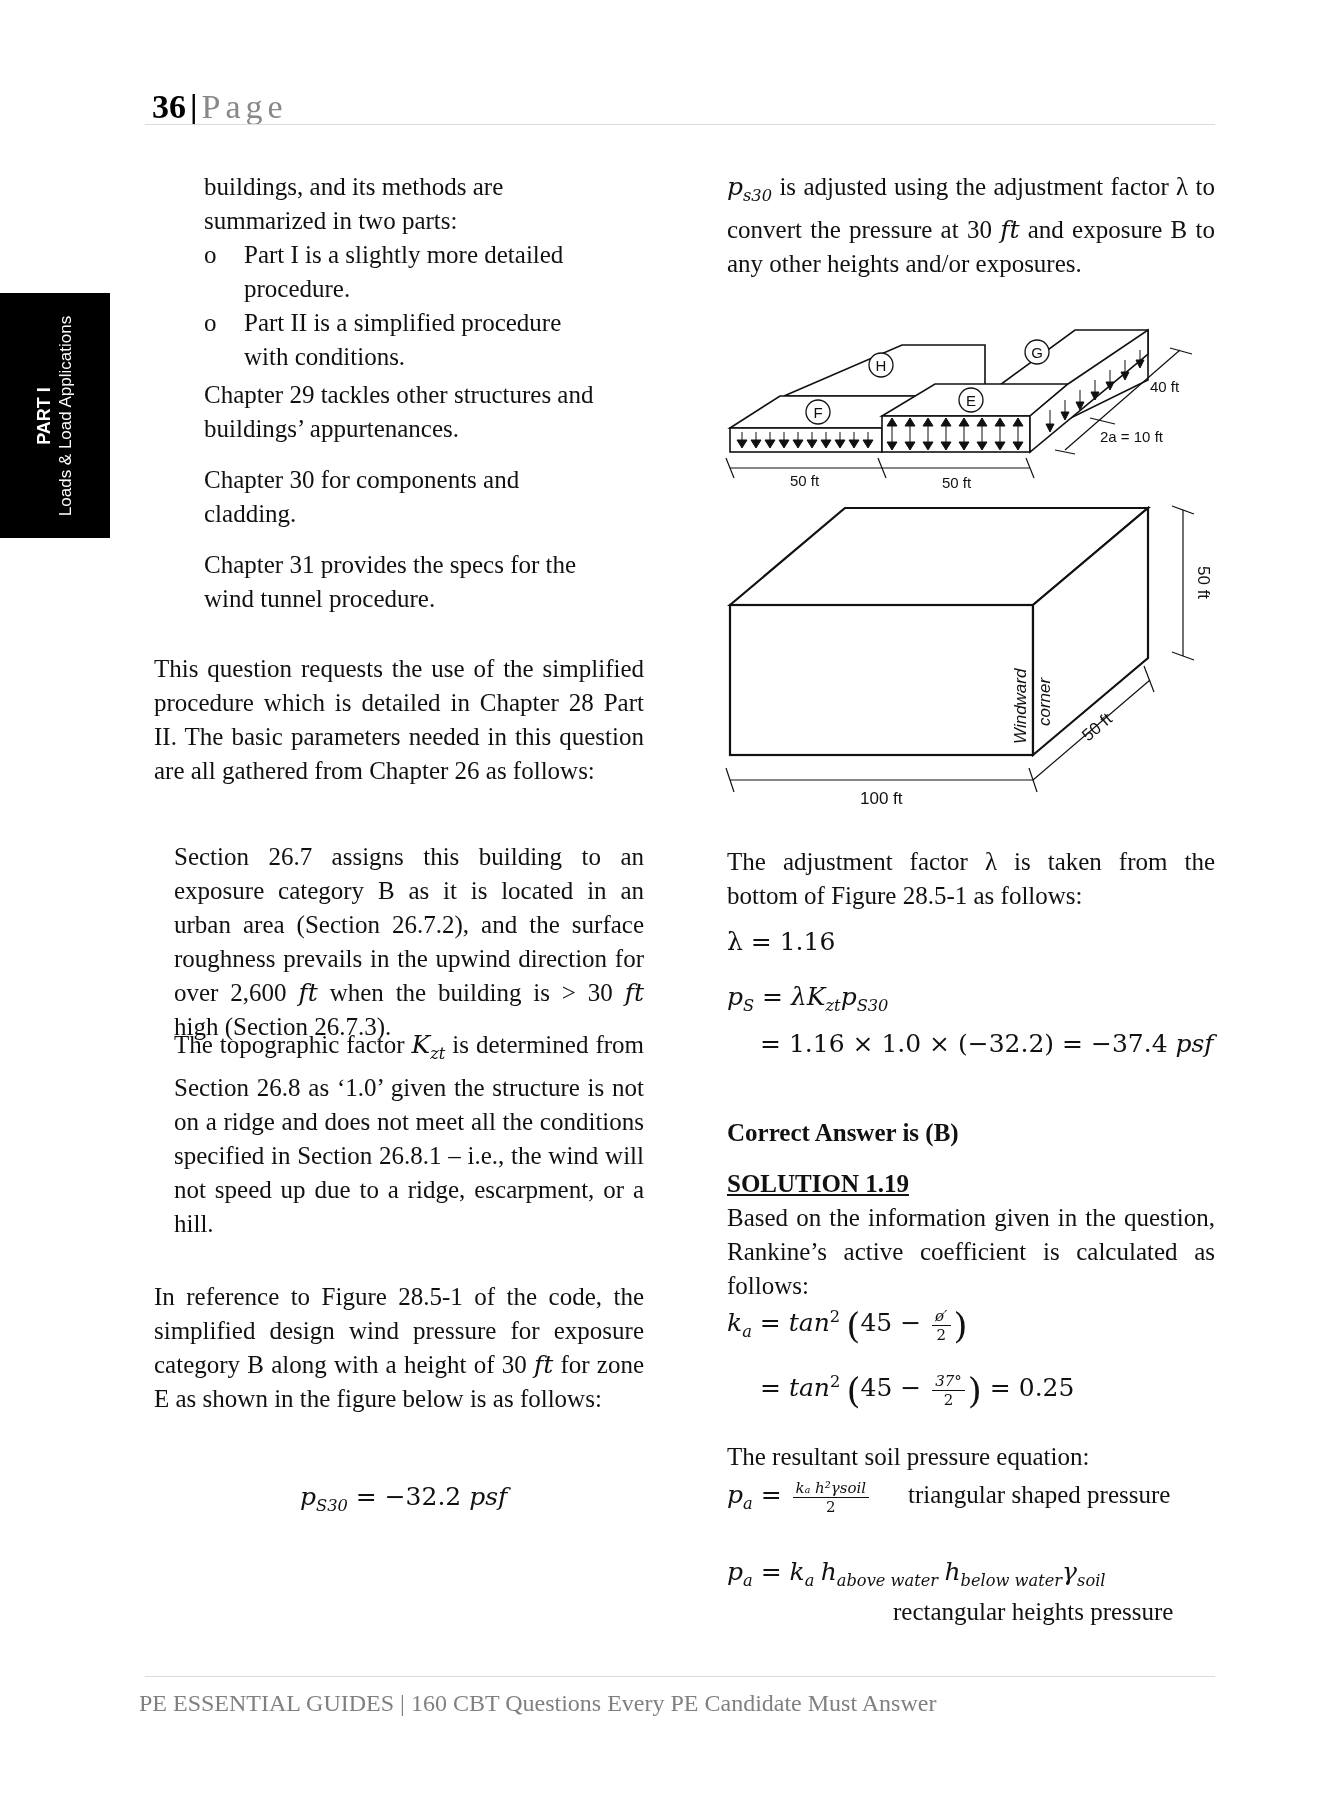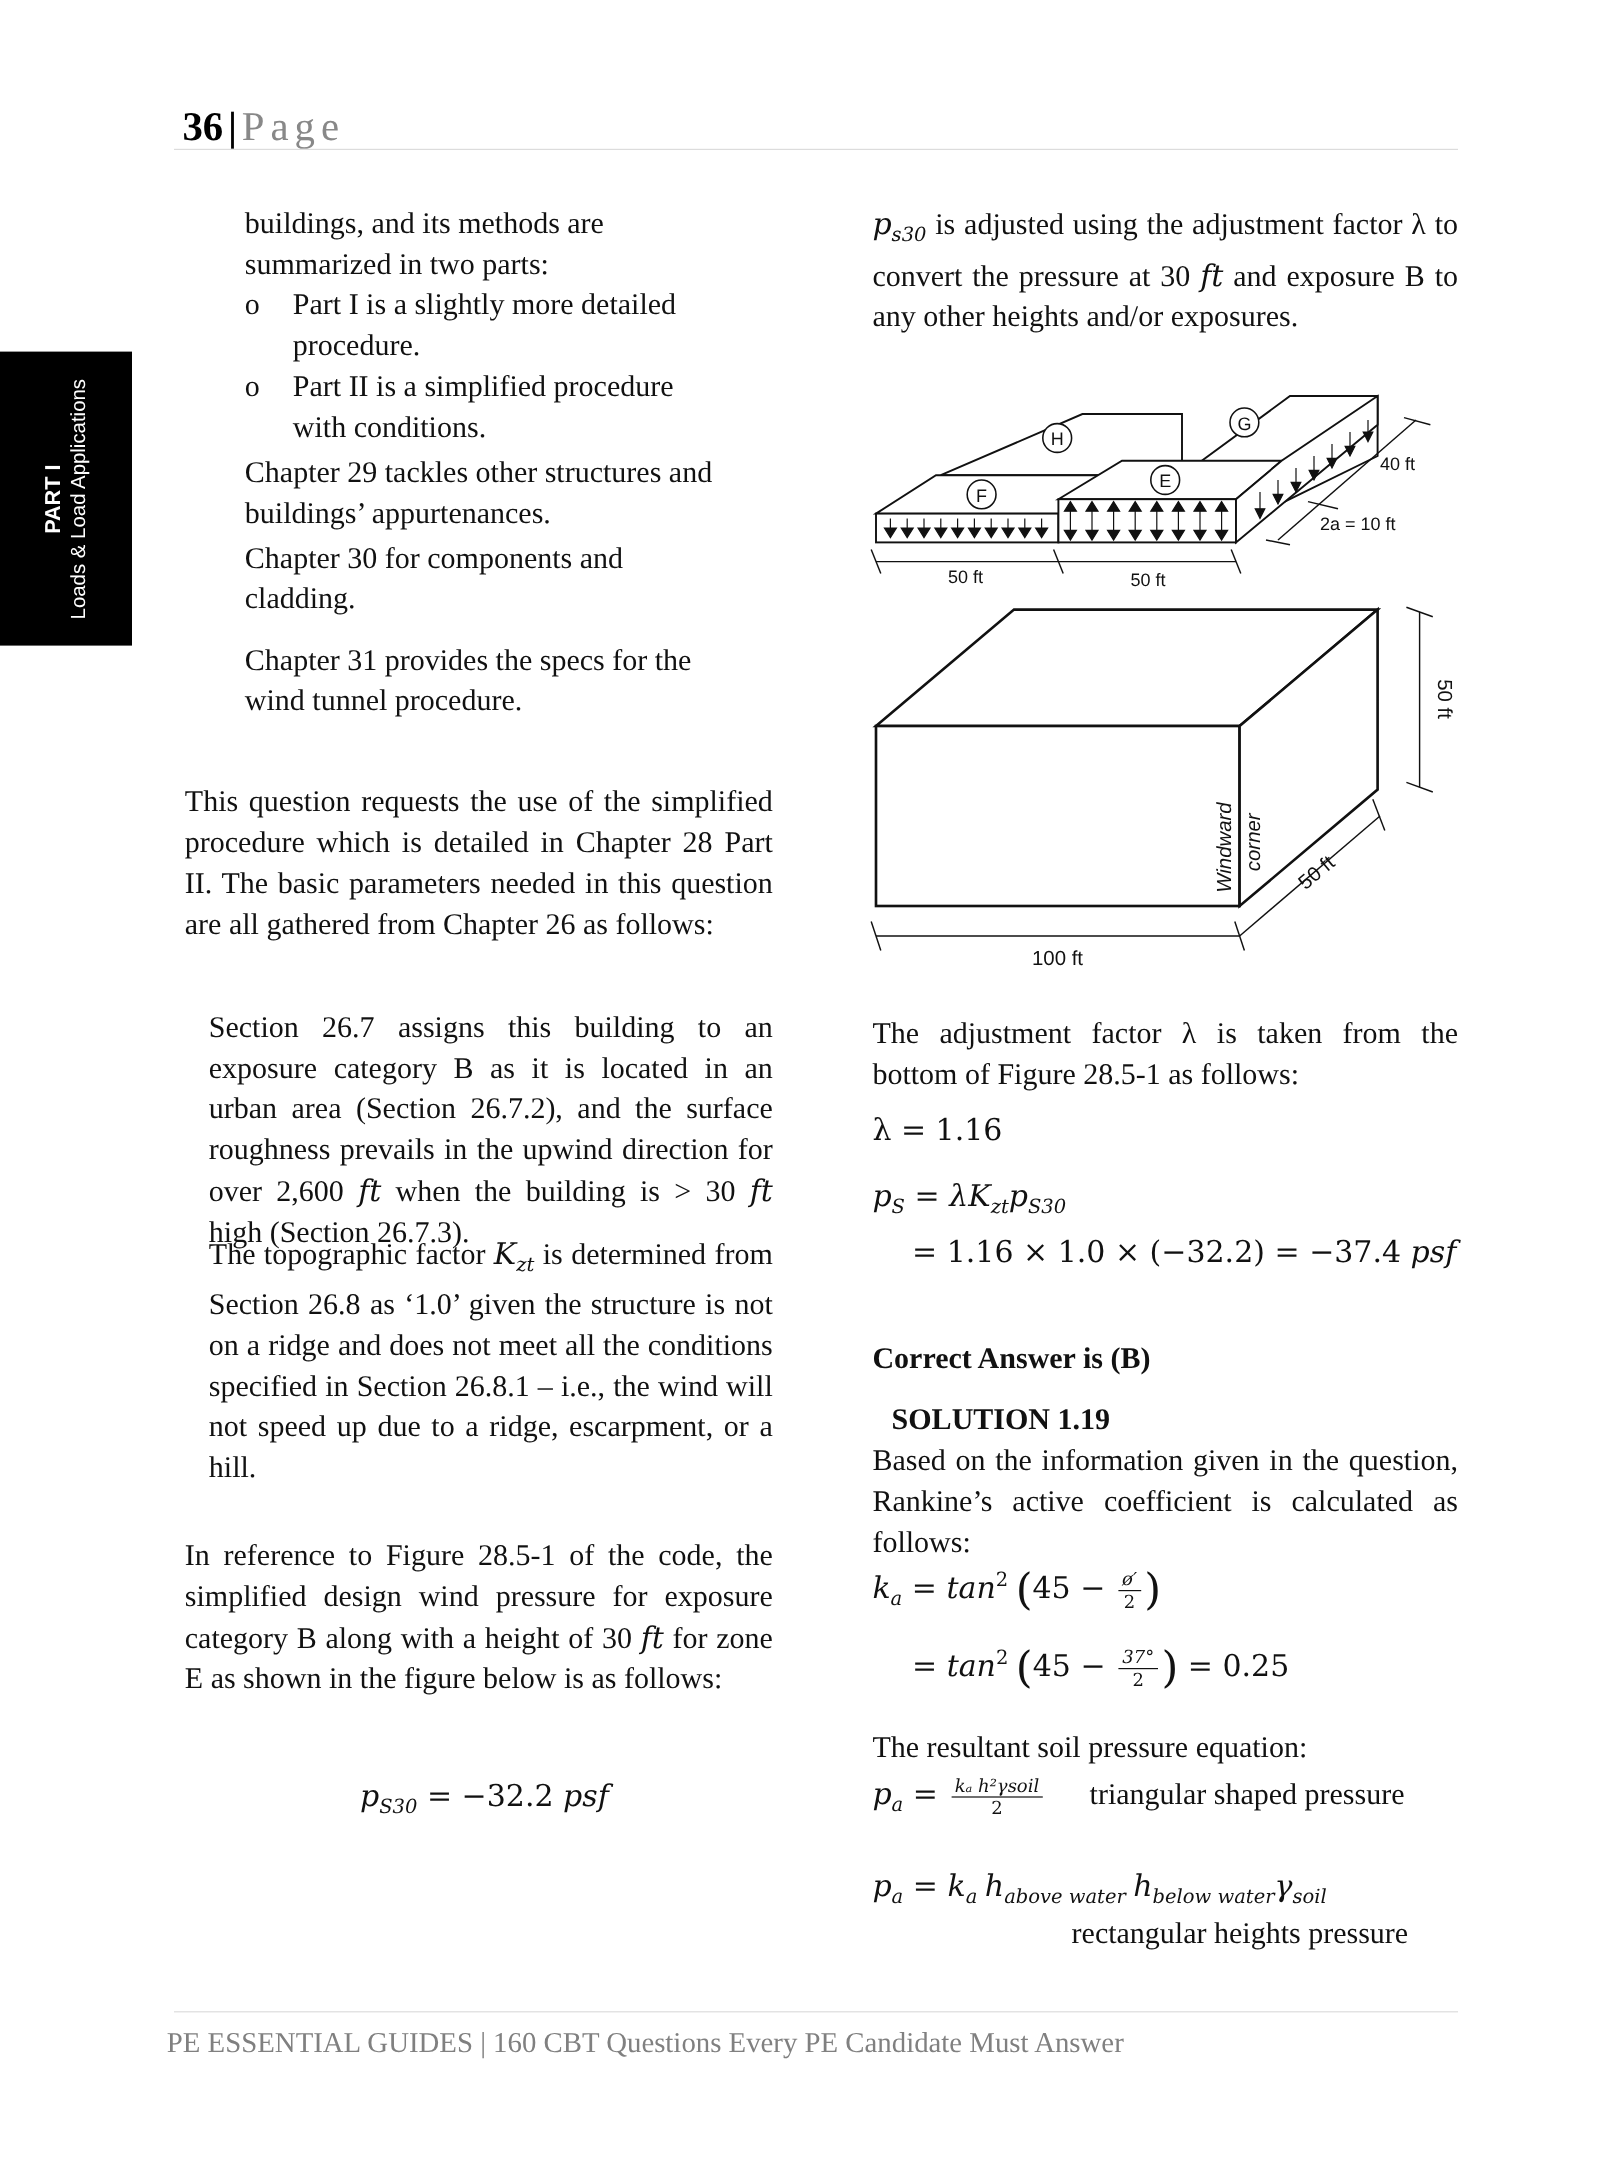--- a/index.html
+++ b/index.html
@@ -52,21 +52,21 @@
   <p class="p">summarized in two parts:</p>
   <div class="bullet">
     <span class="b">o</span>
     <span style="width:360px">Part I is a slightly more detailed procedure.</span>
   </div>
   <div class="bullet">
     <span class="b">o</span>
     <span style="width:360px">Part II is a simplified procedure with conditions.</span>
   </div>
   <p class="p" style="margin-top:4px; width:400px;">Chapter 29 tackles other structures and buildings’ appurtenances.</p>
-  <p class="p" style="margin-top:3px; width:400px;">Chapter 30 for components and cladding.</p>
+  <p class="p" style="margin-top:17px; width:400px;">Chapter 30 for components and cladding.</p>
   <p class="p" style="margin-top:17px; width:400px;">Chapter 31 provides the specs for the wind tunnel procedure.</p>
 </div>
 
 <div class="col just" style="left:154px; top:652px; width:490px;">This question requests the use of the simplified procedure which is detailed in Chapter 28 Part II. The basic parameters needed in this question are all gathered from Chapter 26 as follows:</div>
 
 <div class="col just" style="left:174px; top:840px; width:470px;">
   <span>Section 26.7 assigns this building to an exposure category B as it is located in an urban area (Section 26.7.2), and the surface roughness prevails in the upwind direction for over 2,600 </span><span class="math">ft</span><span> when the building is &gt; 30 </span><span class="math">ft</span><span> high (Section 26.7.3).</span>
 </div>
 
 <div class="col just" style="left:174px; top:1028px; width:470px;">
@@ -176,21 +176,21 @@
 <div class="col" style="left:727px; top:980px;">
   <span class="math">p</span><sub class="math">S</sub><span class="math"> = λK</span><sub class="math">zt</sub><span class="math">p</span><sub class="math">S30</sub>
 </div>
 
 <div class="col mathup" style="left:760px; top:1027px;">
   <span>= 1.16 × 1.0 × (−32.2) = −37.4 </span><span class="math">psf</span>
 </div>
 
 <div class="col bold" style="left:727px; top:1072px;margin-top:44px;">Correct Answer is (B)</div>
 
-<div class="col bold" style="left:743px; top:1167px;">SOLUTION 1.19</div>
+<div class="col bold" style="left:727px; top:1167px;text-decoration:underline;">SOLUTION 1.19</div>
 <div class="col just" style="left:727px; top:1201px; width:488px;">Based on the information given in the question, Rankine’s active coefficient is calculated as follows:</div>
 
 <div class="col" style="left:727px; top:1300px;">
   <span class="math">k</span><sub class="math">a</sub><span class="math"> = tan</span><sup class="mathup">2</sup>
   <span class="paren">(</span><span class="mathup">45 − </span><span class="frac">
       <span class="n math">ø′</span>
       <span class="mathup">2</span>
     </span><span class="paren">)</span>
 </div>
 

